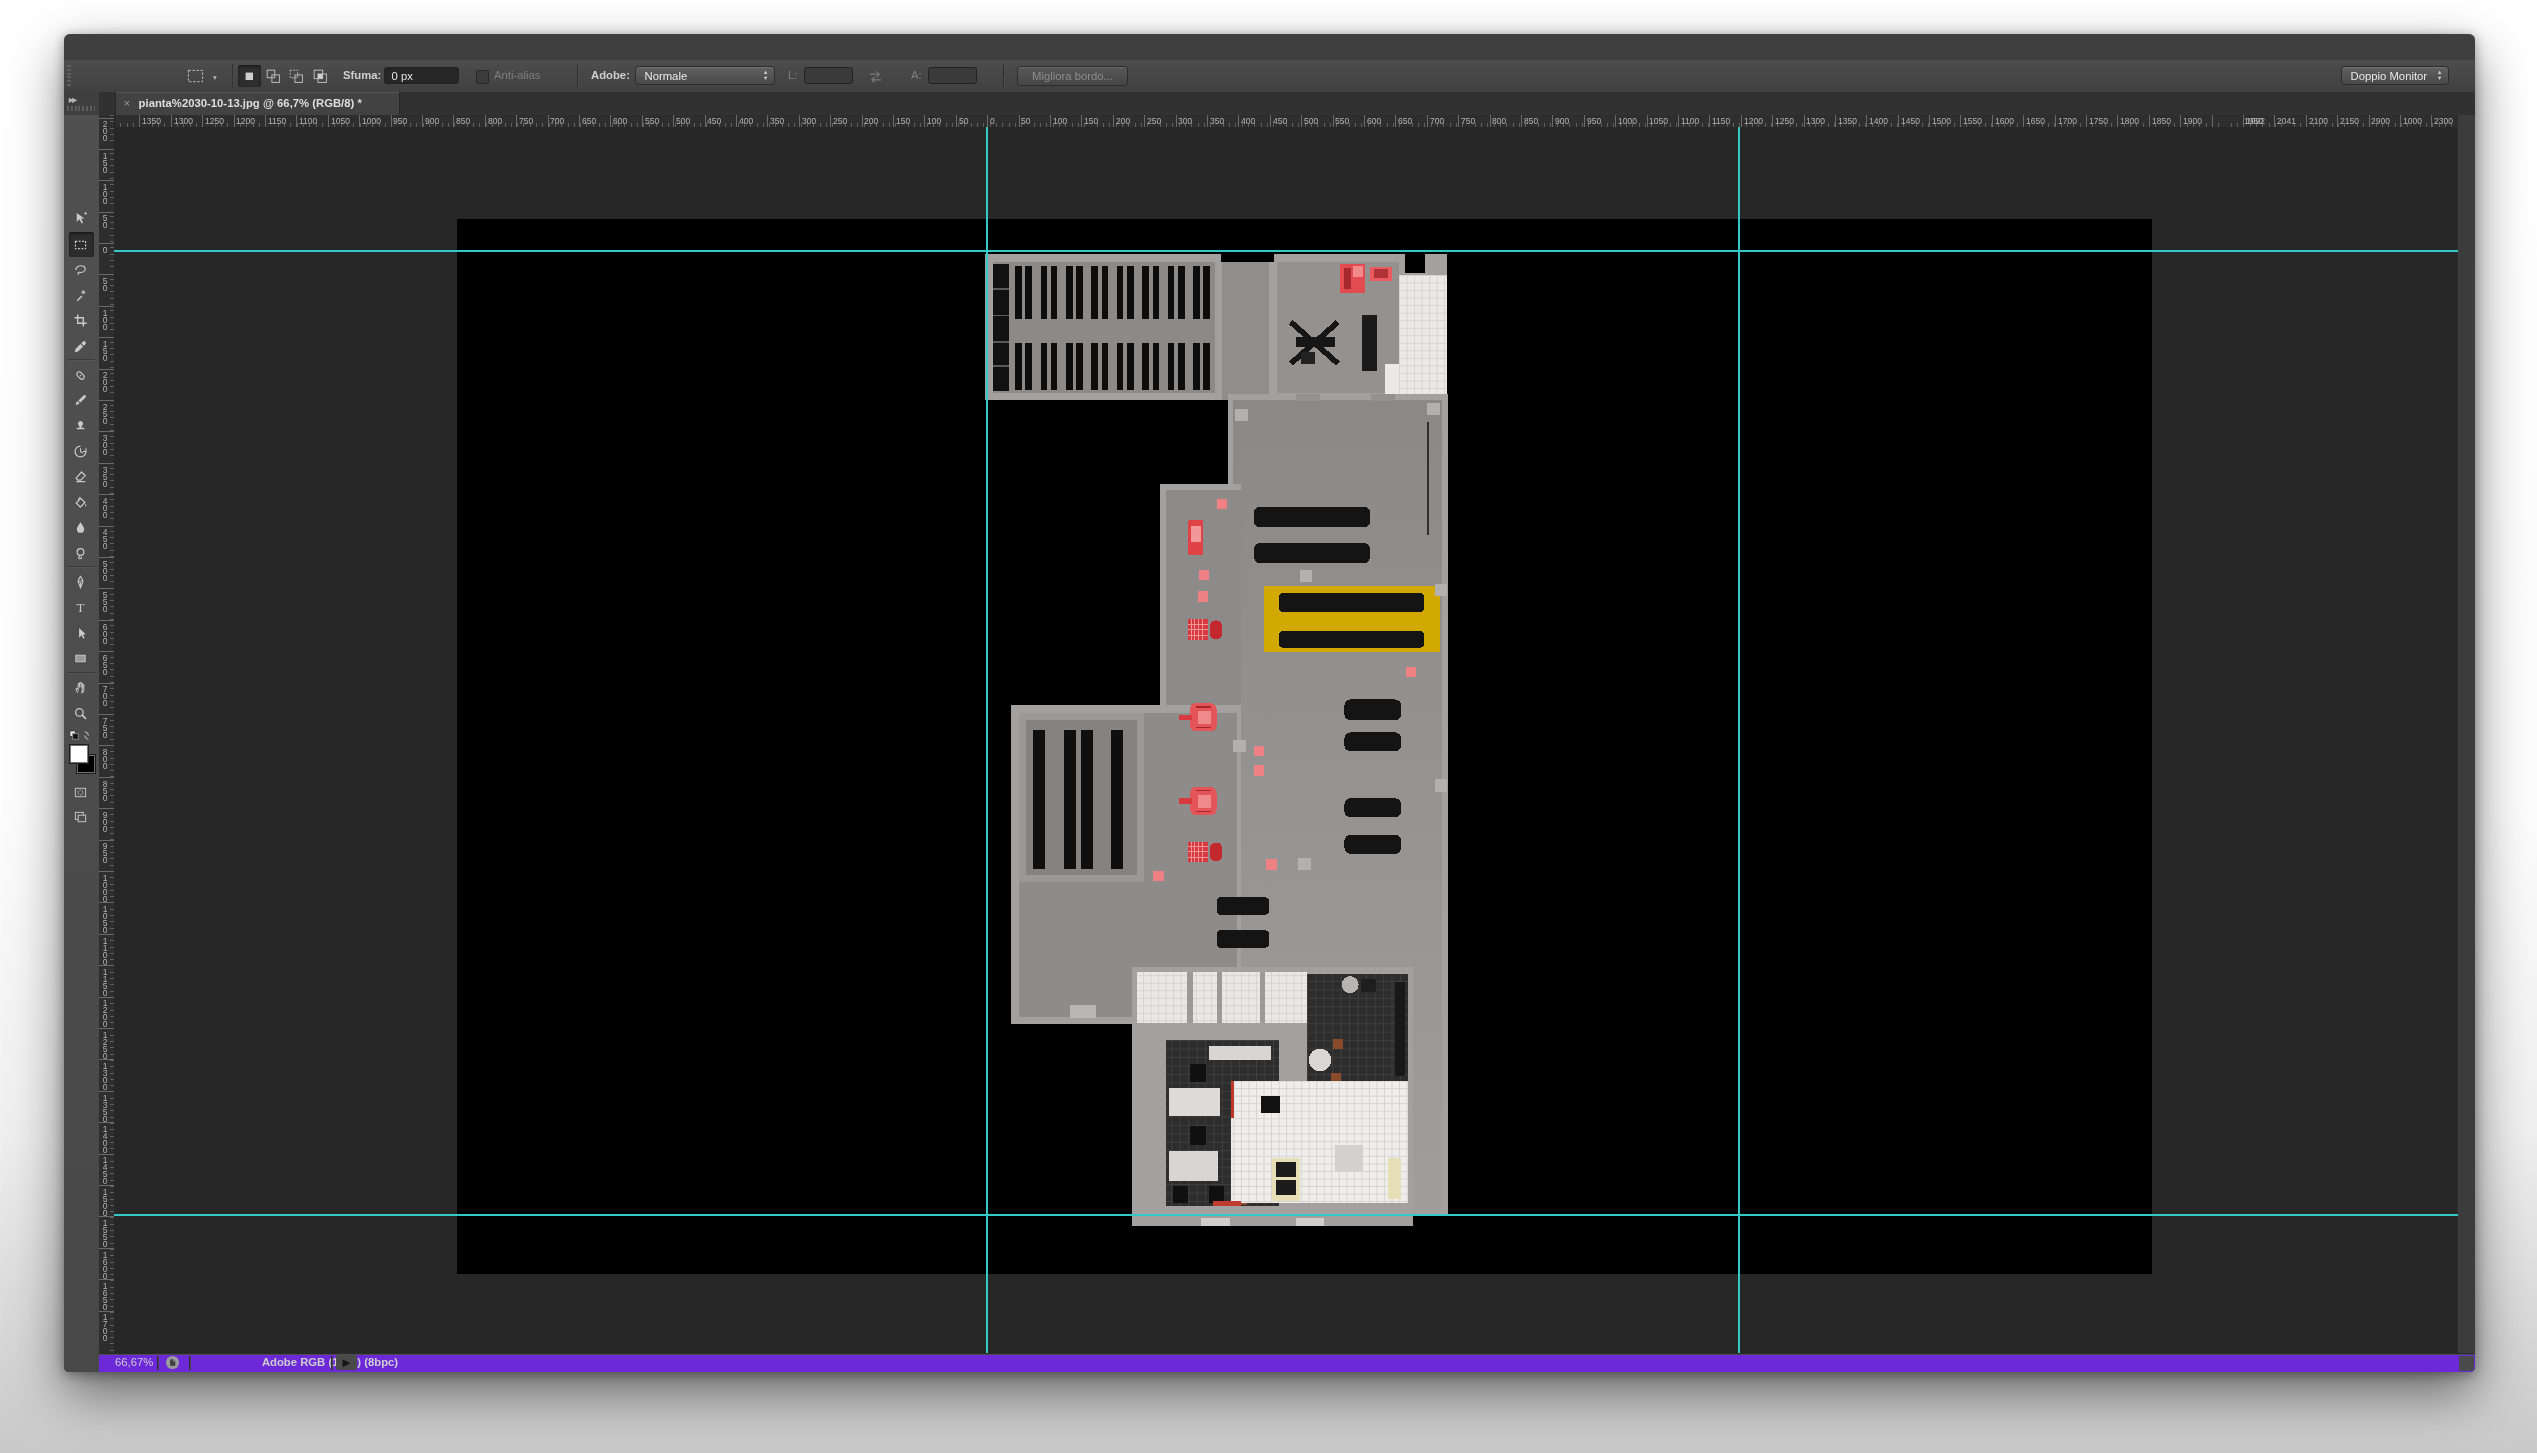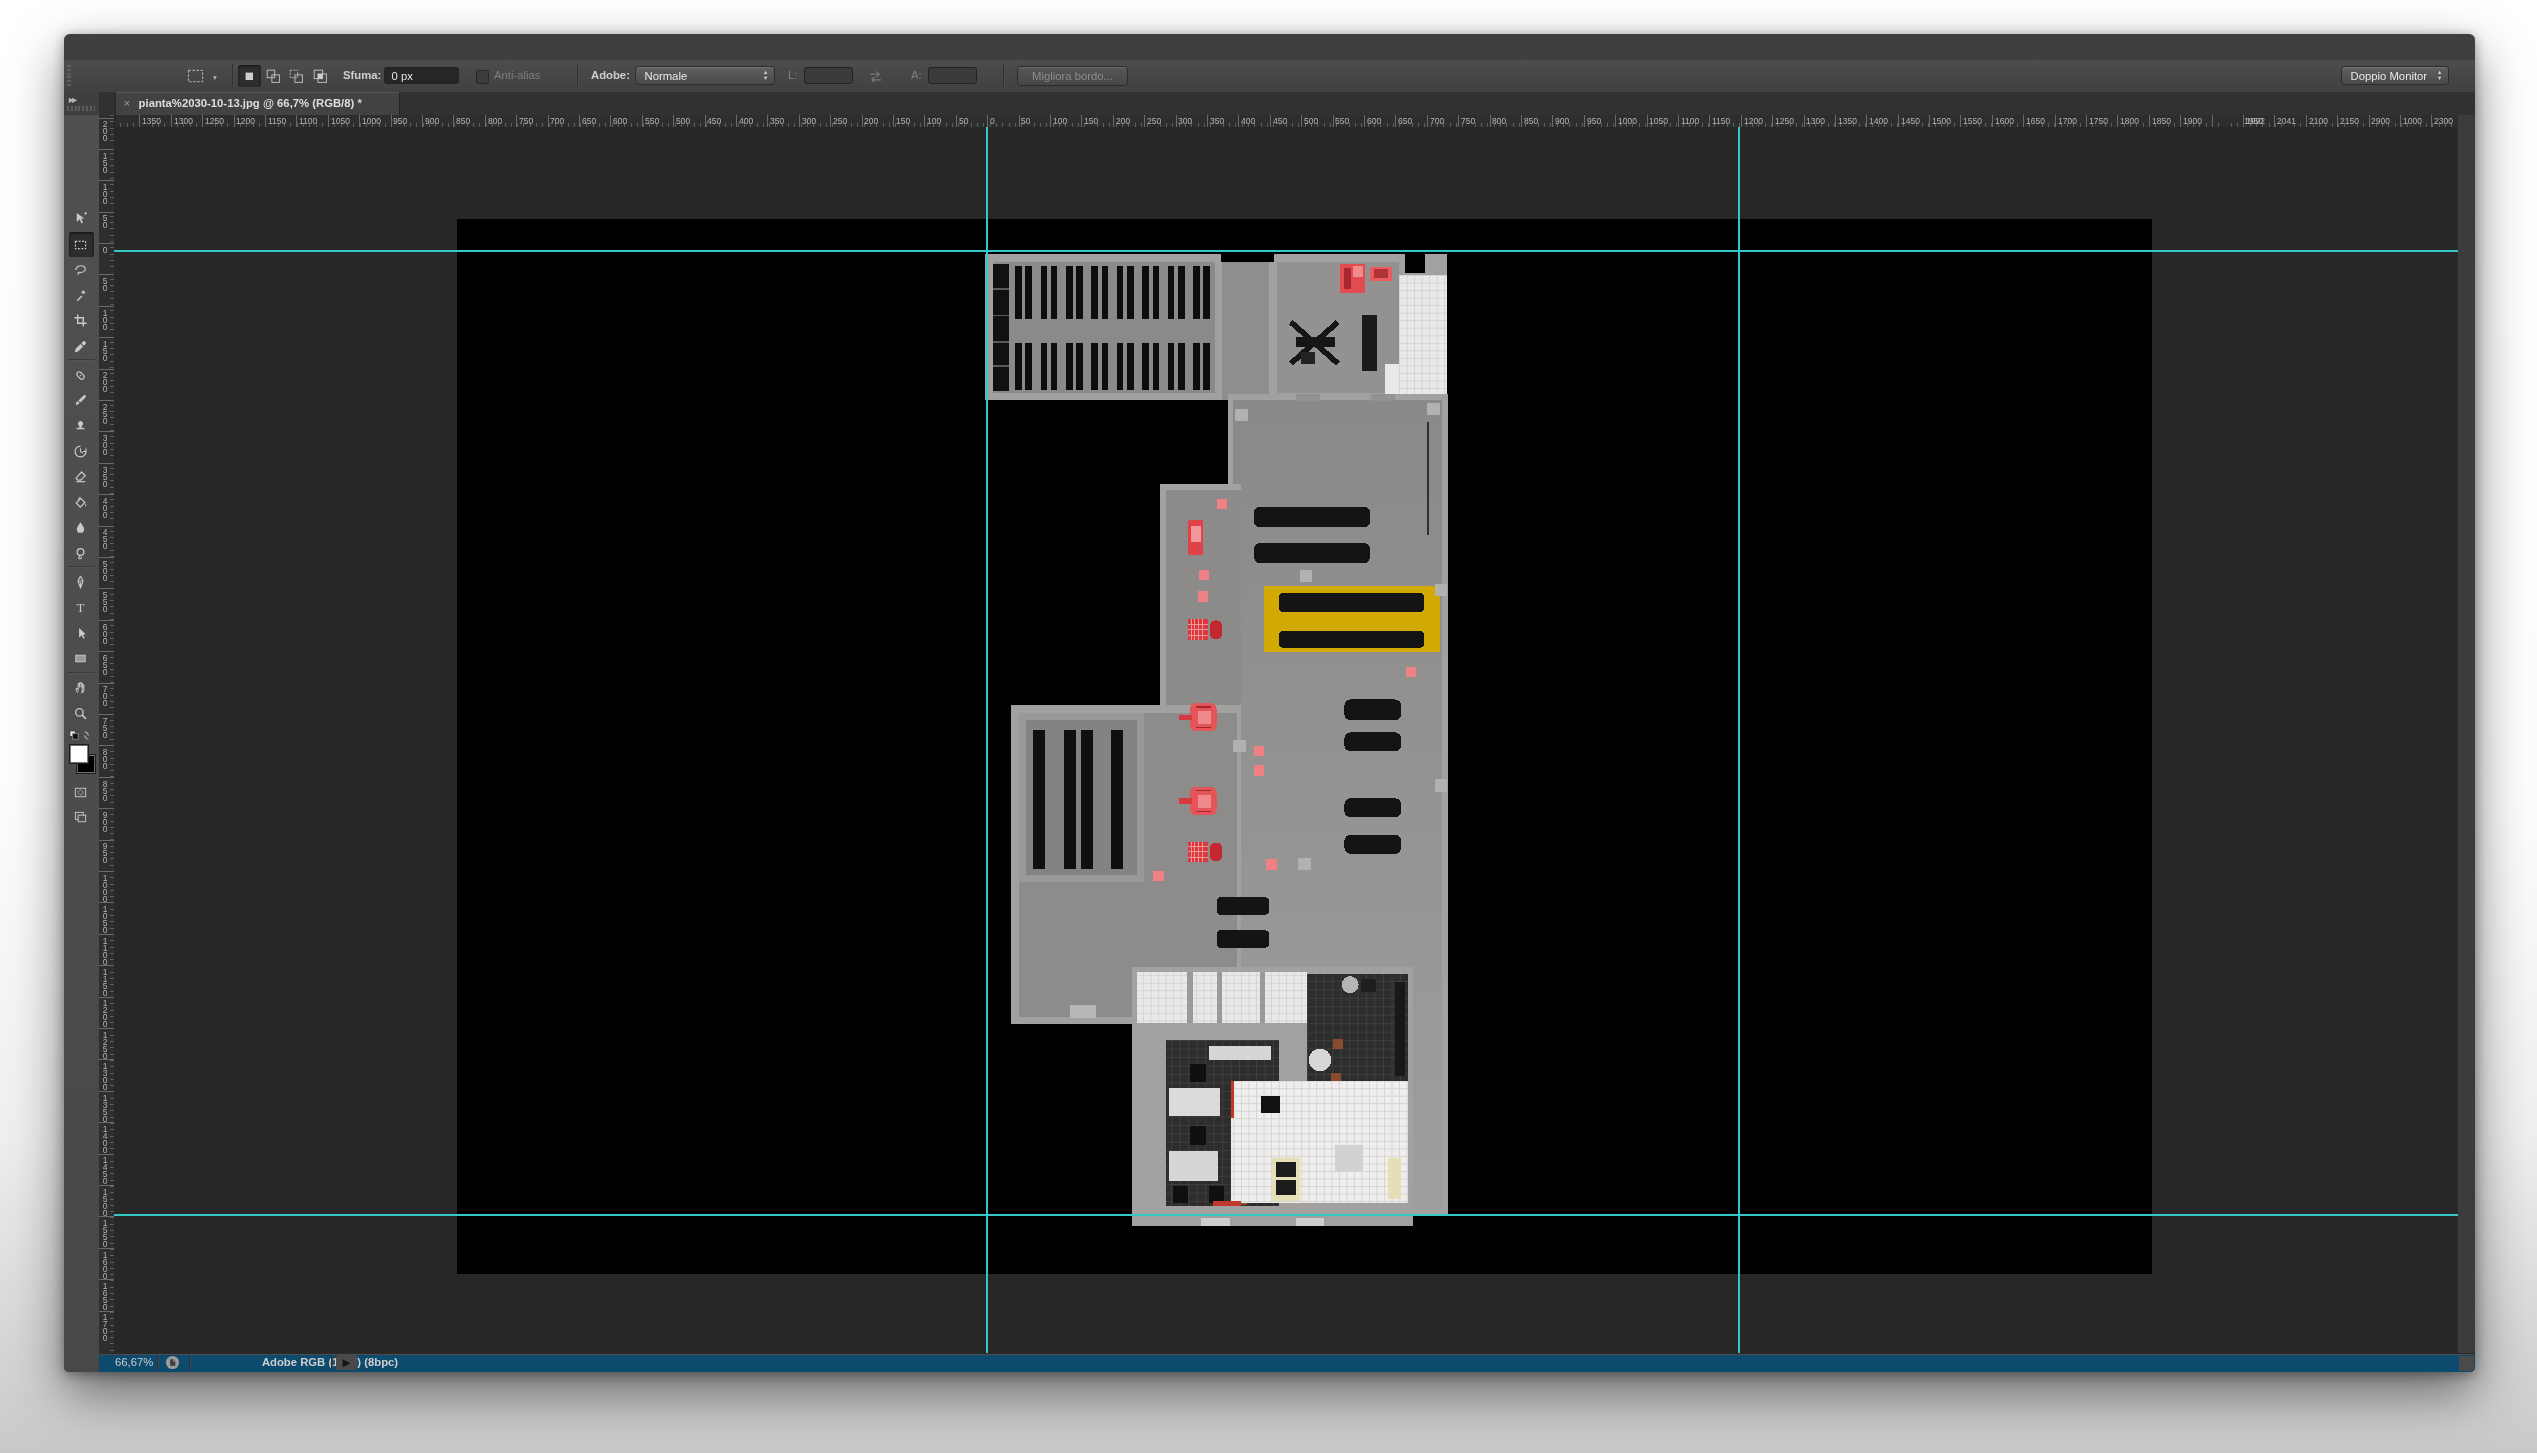--- a/index.html
+++ b/index.html
@@ -81,21 +81,21 @@
   
   .viewport{position:absolute;left:50px;top:93px;width:2344px;height:1226px;background:#272727;overflow:hidden;}
   .document{position:absolute;left:343px;top:92px;width:1695px;height:1055px;background:#000;}
   .guide{position:absolute;z-index:30;}
   .guide.v{width:1.9px;top:0;bottom:0;}
   .guide.h{height:1.9px;left:0;right:0;}
   .rightstrip{position:absolute;right:0;top:81px;width:17px;height:1239px;background:#3c3c3c;
     border-left:0.9px solid #2d2d2d;}
   .resize-grip{position:absolute;right:0.9px;bottom:0.9px;width:15px;height:15px;background:#4a4a4a;border-radius:0 0 3.8px 0;}
   
-  .statusbar{position:absolute;left:35px;right:0;bottom:0;height:18px;background:#0c4a6e;
+  .statusbar{position:absolute;left:35px;right:0;bottom:0;height:18px;background:#6d28d9;
     box-shadow:inset 0 0.9px 0 #4c4c4c;border-top:0.9px solid #2a2a2a;color:#cdcdcd;font-size:11.3px;}
   .sb-sep{position:absolute;top:1.9px;width:0.9px;height:14px;background:#2d2d2d;box-shadow:0.9px 0 0 #4a4a4a;}
   .sb-zoom{position:absolute;left:16px;top:1.9px;}
   .sb-profile{position:absolute;left:104px;top:1.9px;width:254px;text-align:center;font-weight:bold;}
   .sb-arrow{position:absolute;left:237px;top:0.9px;width:21px;height:15px;background:#4a4a4a;
     color:#141414;font-size:10.4px;text-align:center;line-height:15px;border-radius:1.9px;}
 </style>
 </head>
 <body>
 

